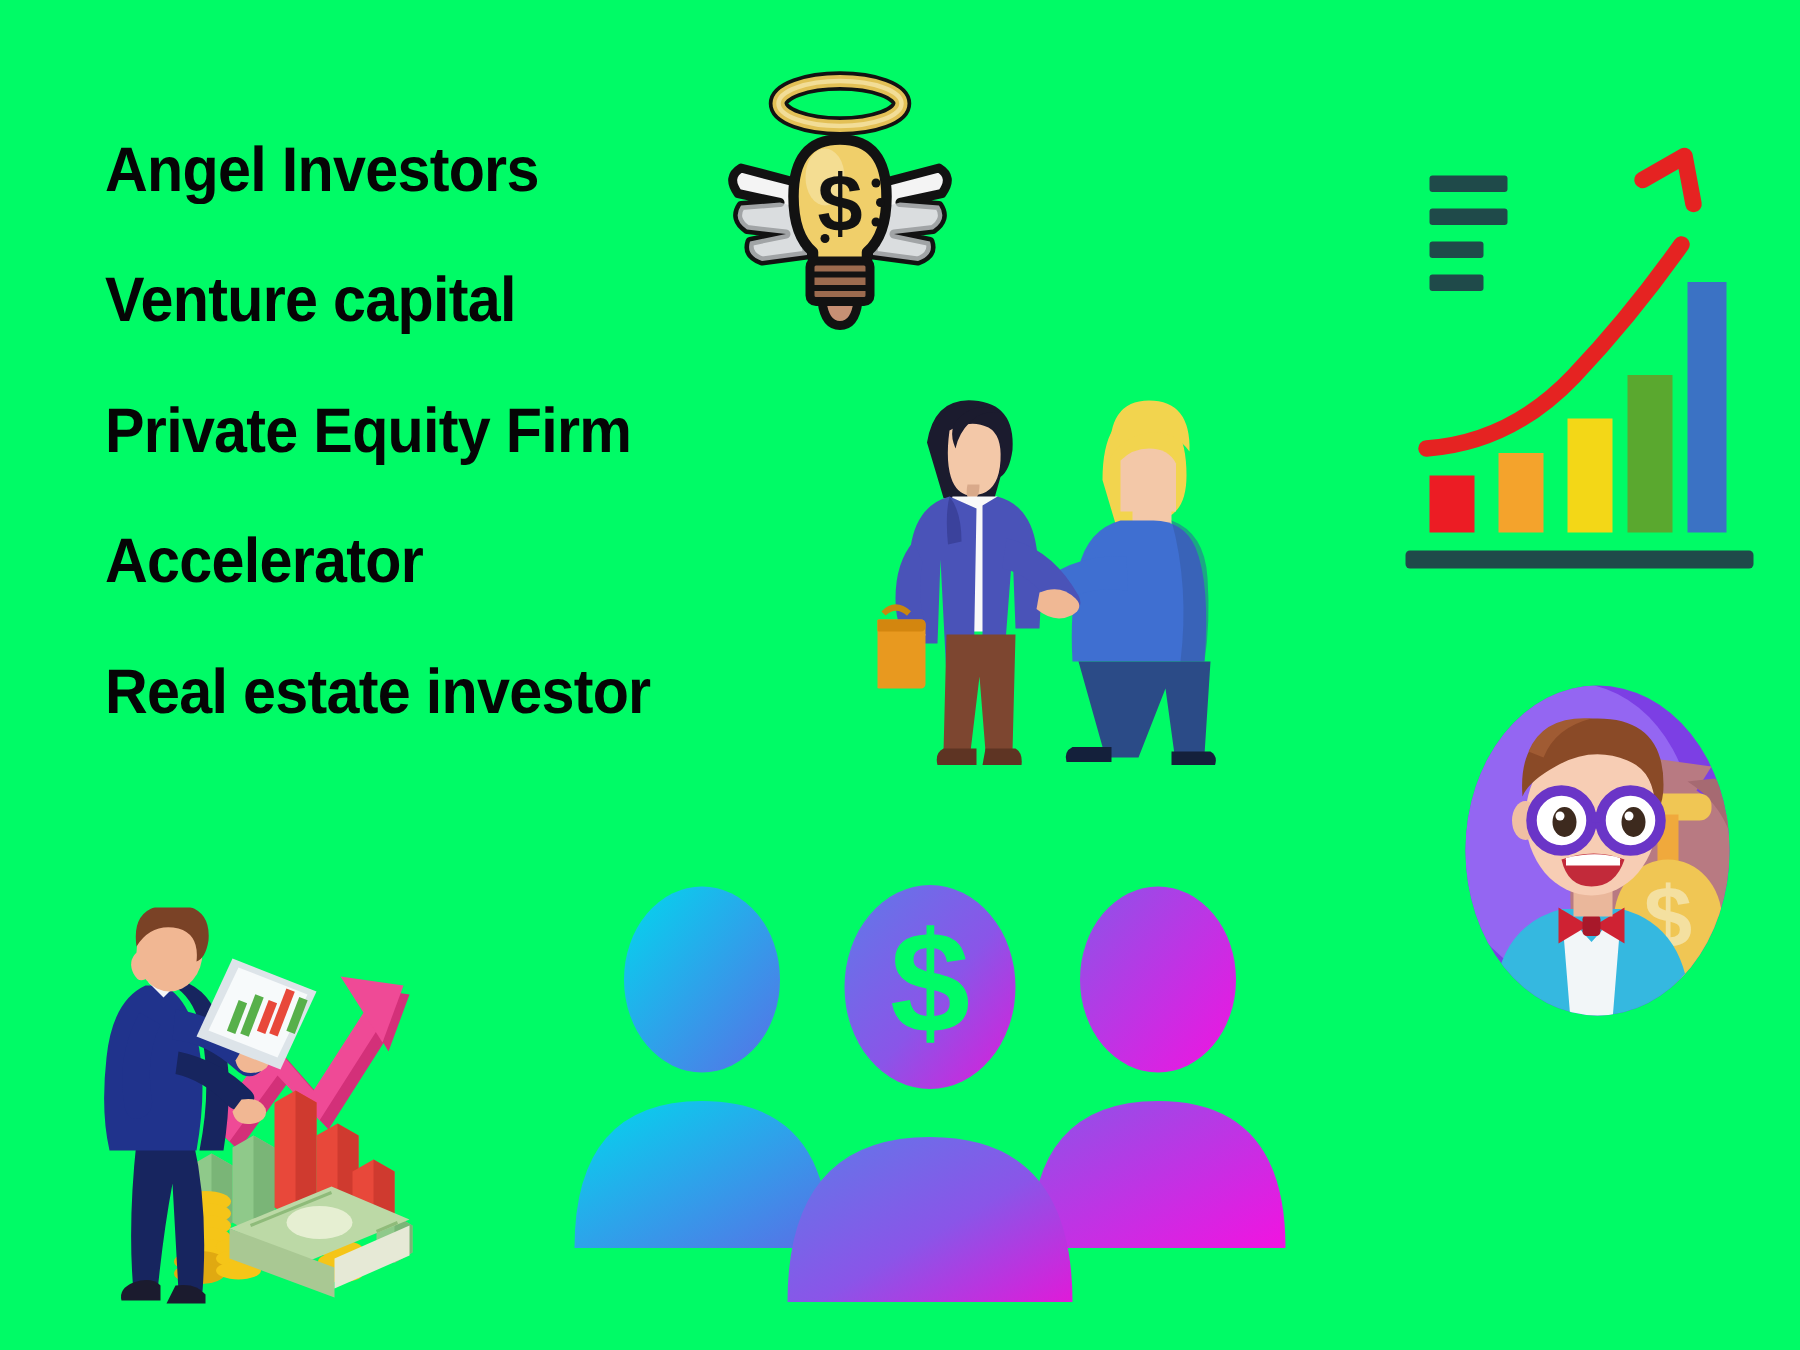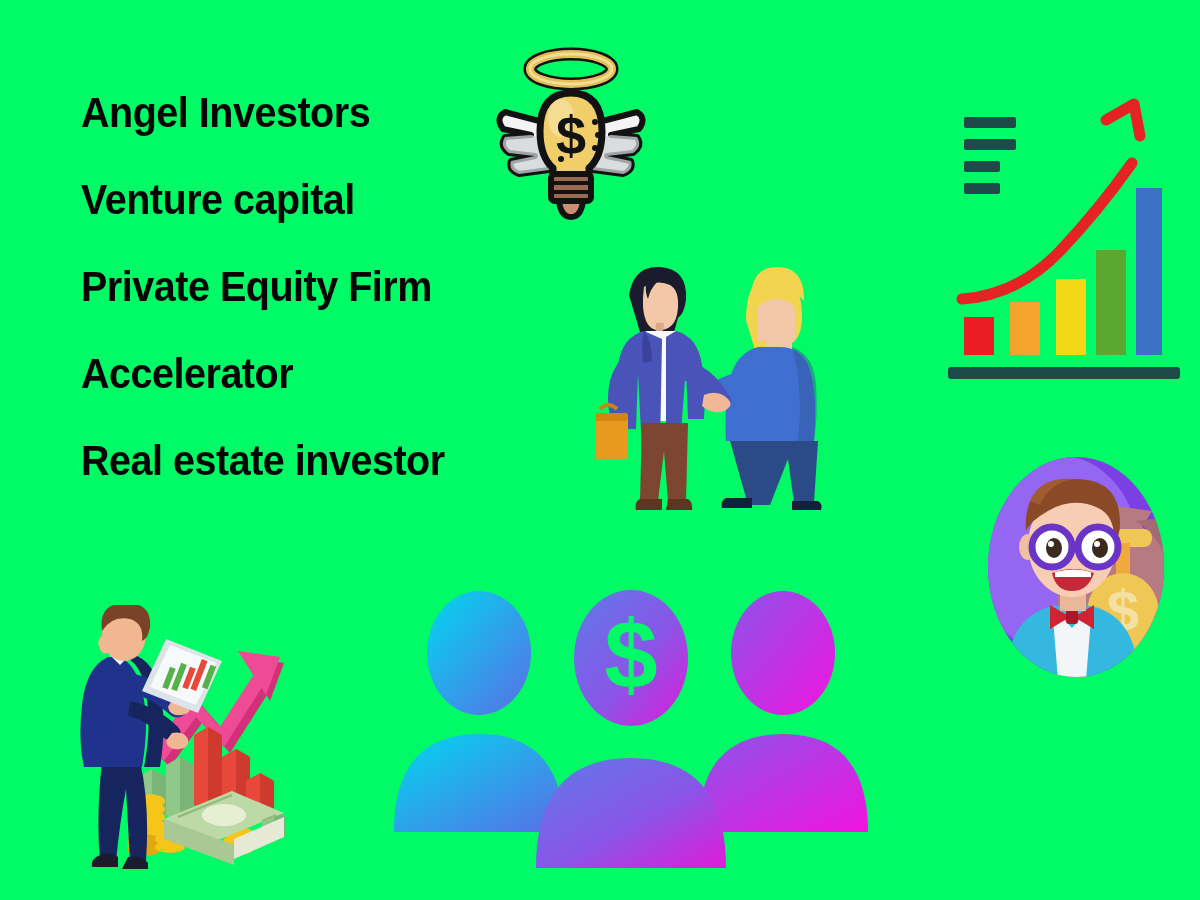--- a/index.html
+++ b/index.html
@@ -1,21 +1,21 @@
 <!DOCTYPE html>
 <html><head>
 <meta charset="utf-8">
 <style>
   html,body{margin:0;padding:0;}
   body{
     width:1200px;height:900px;overflow:hidden;
     font-family:"Liberation Sans", sans-serif;
     background:#00fb66;
   }
-  #stage{position:relative;width:1128px;height:900px;background:#00fb66;margin-left:11px;}
+  #stage{position:relative;width:1128px;height:900px;background:#00fb66;}
 
   
   #term-list{position:absolute;left:70px;top:92px;width:520px;}
   .term{
     font-family:"Liberation Sans", sans-serif;
     font-weight:bold;
     color:#050505;
     letter-spacing:-0.5px;
     line-height:1;
     white-space:nowrap;

